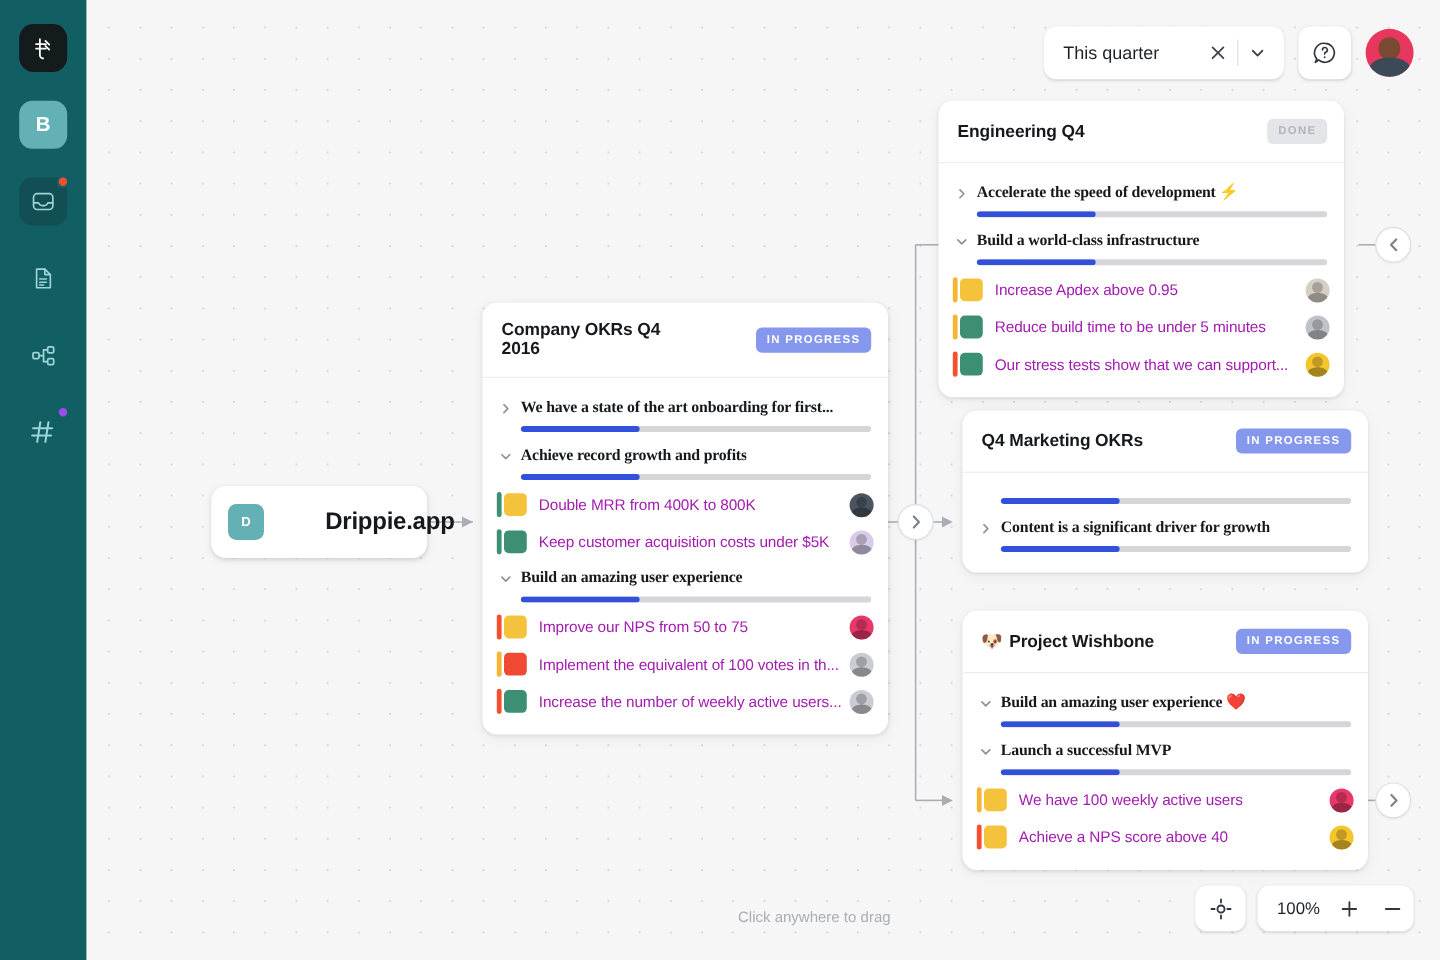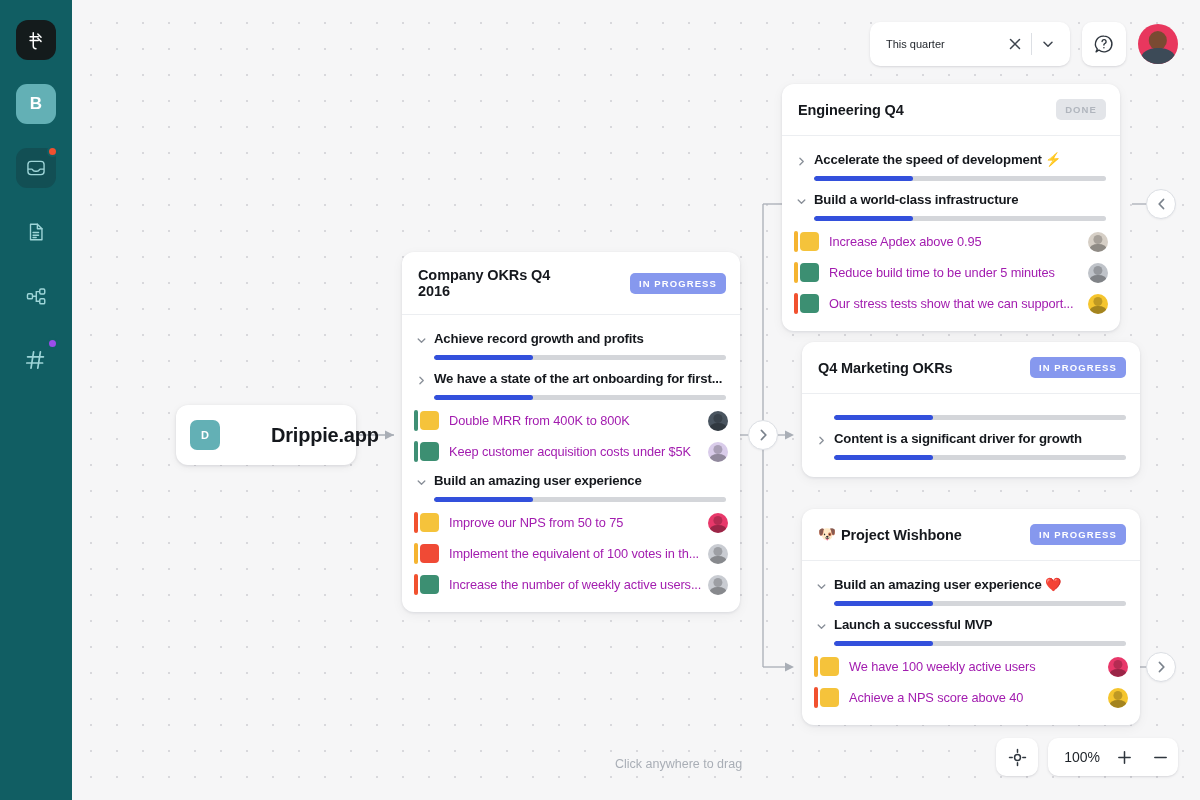--- a/index.html
+++ b/index.html
@@ -50,21 +50,21 @@
   #topbar {
     position: absolute; top: 22px; right: 22px;
     display: flex; align-items: center; gap: 12px; z-index: 30;
   }
   .qtr-select {
     height: 44px; min-width: 200px;
     background: #ffffff; border-radius: 10px;
     box-shadow: 0 1px 3px rgba(16,24,40,.10), 0 1px 1px rgba(16,24,40,.04);
     display: flex; align-items: center; padding: 0 6px 0 16px;
   }
-  .qtr-label { font-size: 11px; color: #1e2329; font-weight: 400; white-space: nowrap; flex: 1; }
+  .qtr-label { font-size: 15px; color: #1e2329; font-weight: 400; white-space: nowrap; flex: 1; }
   .qtr-x, .qtr-caret {
     width: 32px; height: 40px; display: flex; align-items: center; justify-content: center;
     cursor: pointer; color: #3d444d;
   }
   .qtr-divider { width: 1px; height: 22px; background: #dcdfe4; }
   .help-btn {
     width: 44px; height: 44px; background: #fff; border-radius: 10px;
     box-shadow: 0 1px 3px rgba(16,24,40,.10), 0 1px 1px rgba(16,24,40,.04);
     display: flex; align-items: center; justify-content: center; cursor: pointer;
     color: #2f363e;
@@ -115,21 +115,21 @@
                 display: flex; align-items: center; gap: 5px; }
   .badge {
     font-size: 9.5px; font-weight: 700; letter-spacing: 1.1px;
     padding: 5px 9px; border-radius: 5px; white-space: nowrap; margin-left: 48px;
   }
   .badge.inprogress { background: #8698ee; color: #ffffff; }
   .badge.done { background: #e3e5e9; color: #b0b5bd; }
   .card-body { padding: 10px 0 12px 0; }
 
   
-  .objective { padding: 5px 14px 3px 12px; cursor: pointer; }
+  .objective { padding: 5px 14px 3px 12px; cursor: pointer; font-family: Liberation Serif, serif; }
   .obj-line { display: flex; align-items: flex-start; gap: 6px; }
   .chev {
     flex: none; width: 14px; height: 18px; display: flex;
     align-items: center; justify-content: center; color: #8a9099; margin-top: 1px;
   }
   .obj-text {
     font-size: 13.2px; font-weight: 700; color: #15181d; letter-spacing: -.15px;
     line-height: 18px; white-space: nowrap; overflow: hidden; text-overflow: ellipsis;
   }
   .bar {
@@ -231,37 +231,37 @@
           <div class="card-title">
             <span>Company OKRs Q4 2016</span>
           </div>
           <div class="badge inprogress">IN PROGRESS</div>
         </div>
         <div class="card-body">
           <div class="objective">
             <div class="obj-line">
               <span class="chev">
                 <svg width="11" height="11" viewBox="0 0 14 14" fill="none" stroke="currentColor" stroke-width="1.7" stroke-linecap="round" stroke-linejoin="round">
+                  <path d="M5 2.8 L9.2 7 L5 11.2"></path>
+                </svg>
+              </span>
+              <span class="obj-text">We have a state of the art onboarding for first...</span>
+            </div>
+            <div class="bar">
+              <i style="width:34%"></i>
+            </div>
+          </div>
+          <div class="objective">
+            <div class="obj-line">
+              <span class="chev">
+                <svg width="11" height="11" viewBox="0 0 14 14" fill="none" stroke="currentColor" stroke-width="1.7" stroke-linecap="round" stroke-linejoin="round">
                   <path d="M2.8 5 L7 9.2 L11.2 5"></path>
                 </svg>
               </span>
               <span class="obj-text">Achieve record growth and profits</span>
-            </div>
-            <div class="bar">
-              <i style="width:34%"></i>
-            </div>
-          </div>
-          <div class="objective">
-            <div class="obj-line">
-              <span class="chev">
-                <svg width="11" height="11" viewBox="0 0 14 14" fill="none" stroke="currentColor" stroke-width="1.7" stroke-linecap="round" stroke-linejoin="round">
-                  <path d="M5 2.8 L9.2 7 L5 11.2"></path>
-                </svg>
-              </span>
-              <span class="obj-text">We have a state of the art onboarding for first...</span>
             </div>
             <div class="bar">
               <i style="width:34%"></i>
             </div>
           </div>
           <div class="kr">
             <span class="kr-stripe" style="background:#3f8f75"></span>
             <span class="kr-sq" style="background:#f5c33b"></span>
             <span class="kr-text">Double MRR from 400K to 800K</span>
             <span class="kr-av" style="background:#4a5560">

